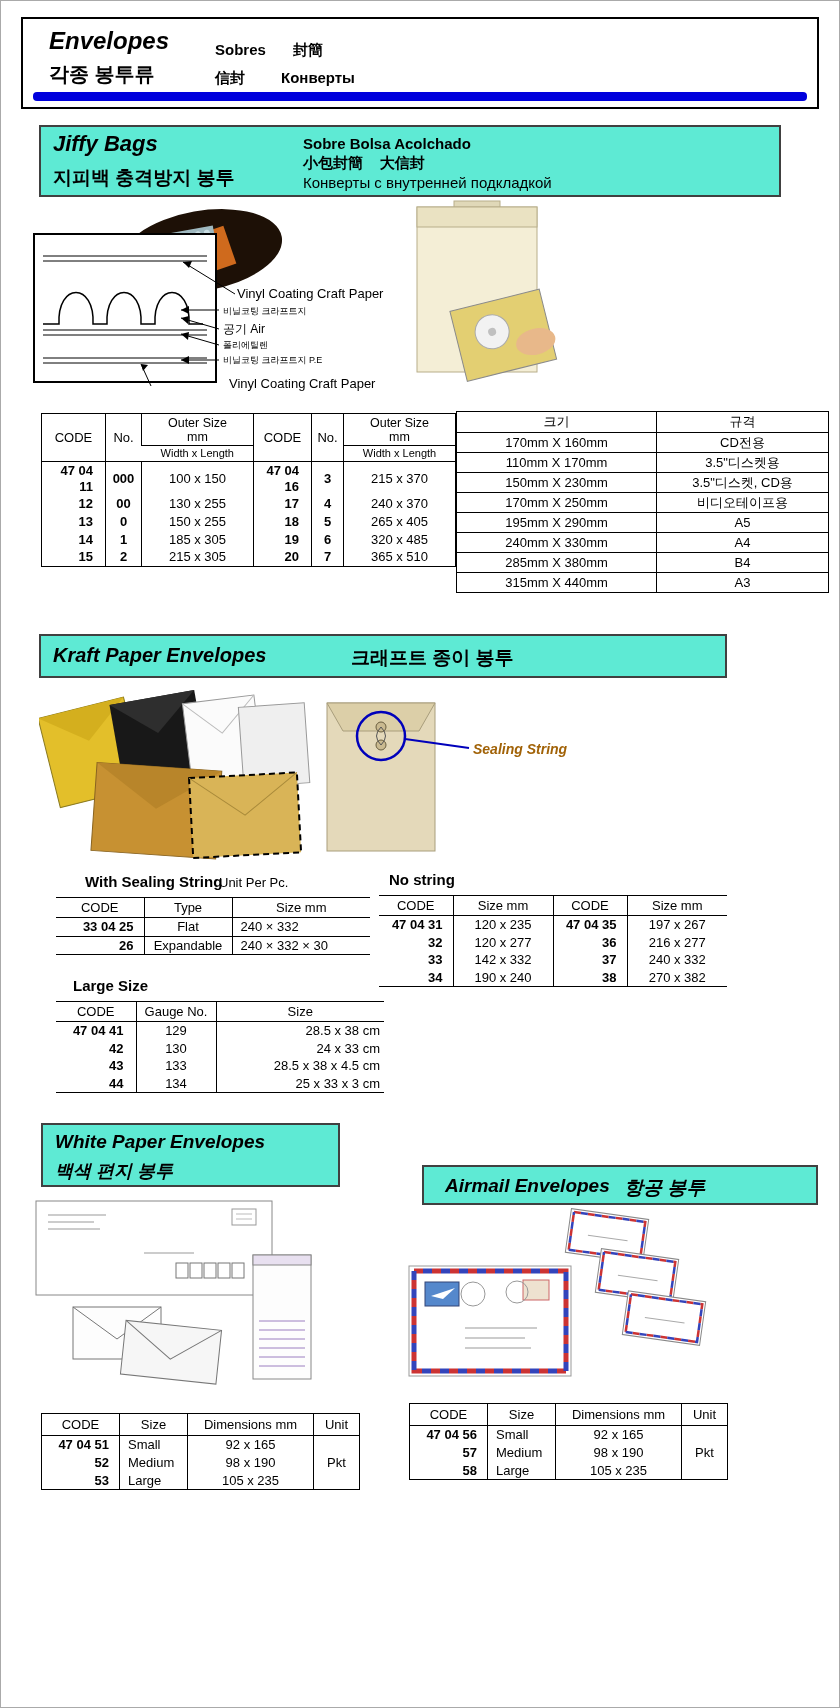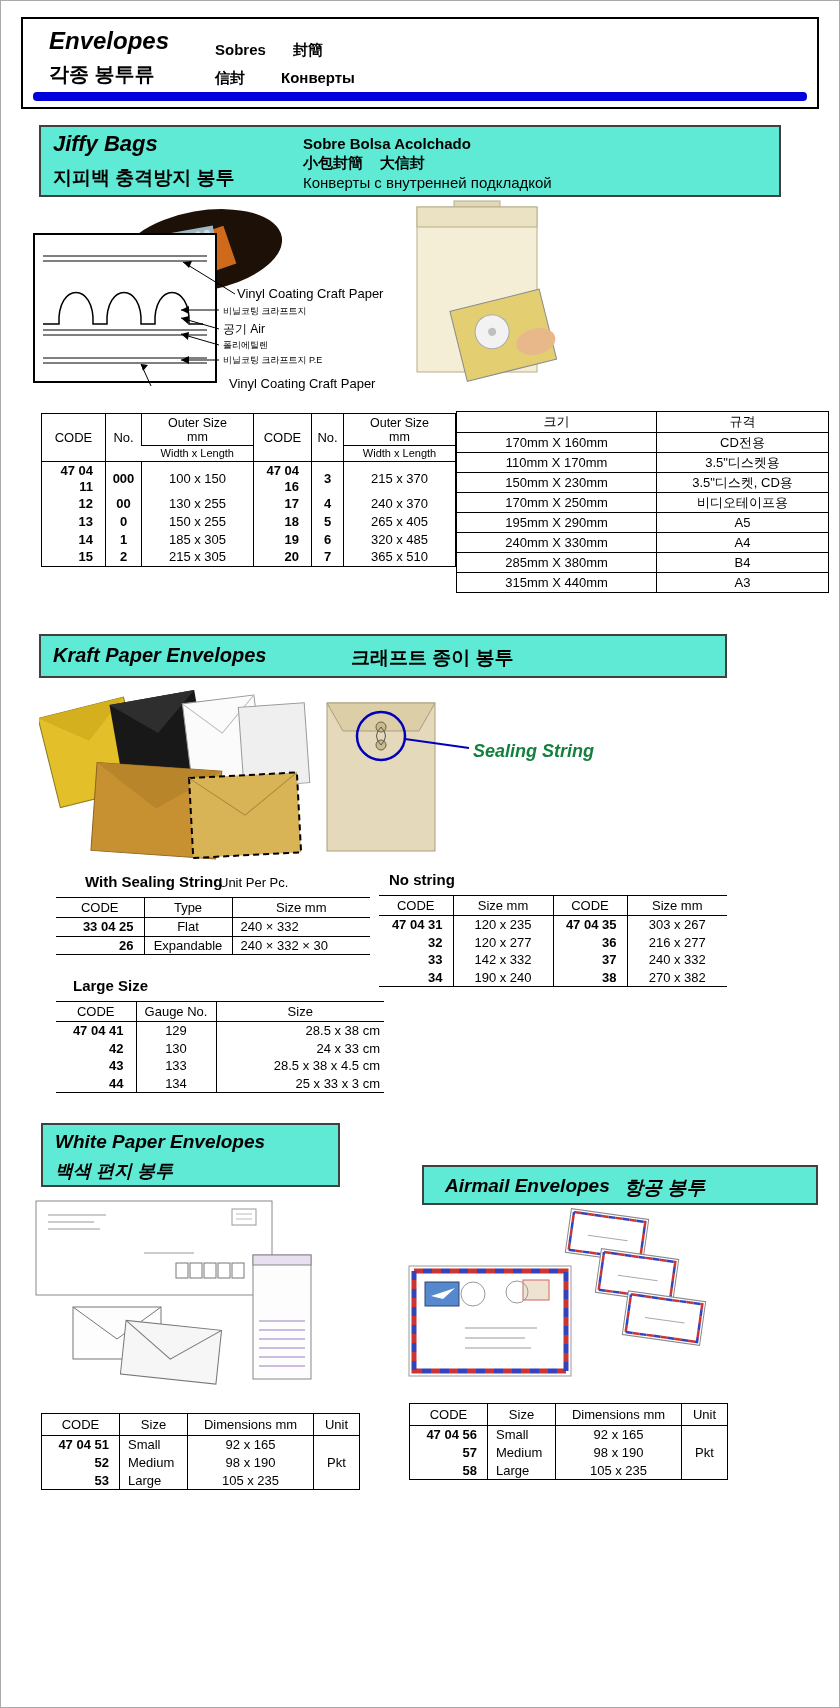--- a/index.html
+++ b/index.html
@@ -55,21 +55,21 @@
   .unit-tbl th, .unit-tbl td { border-left:1px solid #000; }
   .unit-tbl th:first-child, .unit-tbl td:first-child { border-left:none; }
   .unit-tbl thead th { border-bottom:1px solid #000; height:22px; }
   .unit-tbl tbody td { height:18px; }
   .unit-tbl .code { text-align:right; padding-right:10px; font-weight:bold; }
   .unit-tbl .size { text-align:left; padding-left:8px; }
   .unit-tbl .dims { text-align:center; }
   .unit-tbl .unit { text-align:center; }
 
   .blue-bar { position:absolute; left:10px; right:10px; bottom:6px; height:9px; background:#0000dd; border-radius:4px; }
-  .seal-label { color:#15803d; font-weight:bold; font-style:italic; font-size:18px; }
+  .seal-label { color:#a16207; font-weight:bold; font-style:italic; font-size:14px; }
 </style>
 </head>
 <body>
 
 <div class="page">
 
   <div class="abs box" style="left:20px; top:16px; width:798px; height:92px;">
     <div class="abs ti" style="left:26px; top:8px; font-size:24px;">Envelopes</div>
     <div class="abs b" style="left:26px; top:42px; font-size:20px;">각종 봉투류</div>
     <div class="abs b" style="left:192px; top:22px; font-size:15px;">Sobres</div>
@@ -321,21 +321,21 @@
         <th style="width:100px">Size mm</th>
         <th style="width:74px">CODE</th>
         <th style="width:100px">Size mm</th>
       </tr>
     </thead>
     <tbody>
         <tr>
           <td>47 04 31</td>
           <td>120 x 235</td>
           <td>47 04 35</td>
-          <td>303 x 267</td>
+          <td>197 x 267</td>
         </tr>
         <tr>
           <td>32</td>
           <td>120 x 277</td>
           <td>36</td>
           <td>216 x 277</td>
         </tr>
         <tr>
           <td>33</td>
           <td>142 x 332</td>

